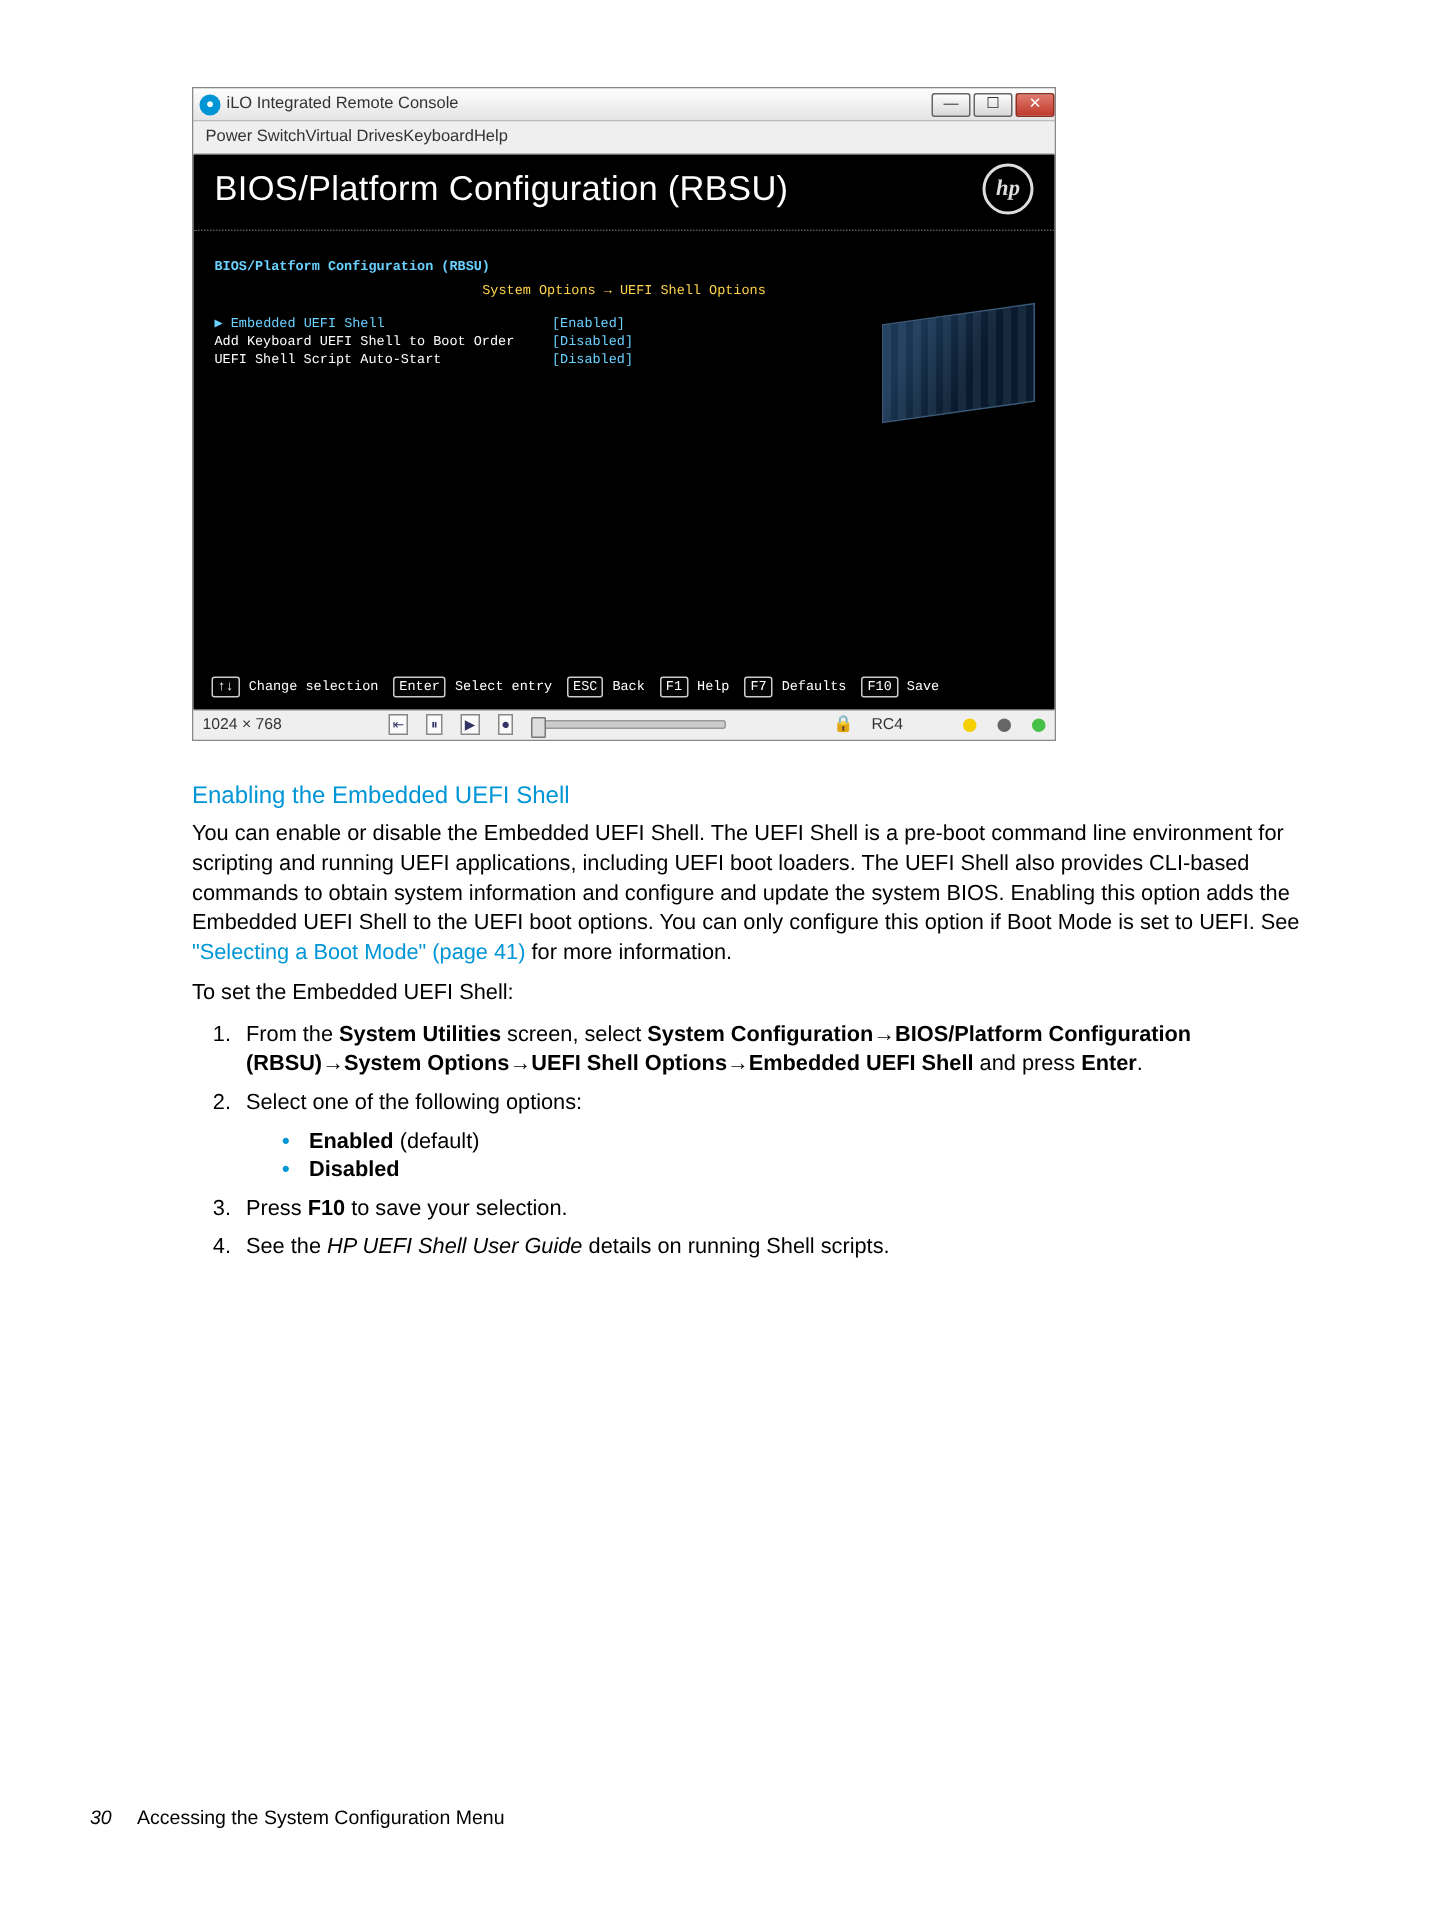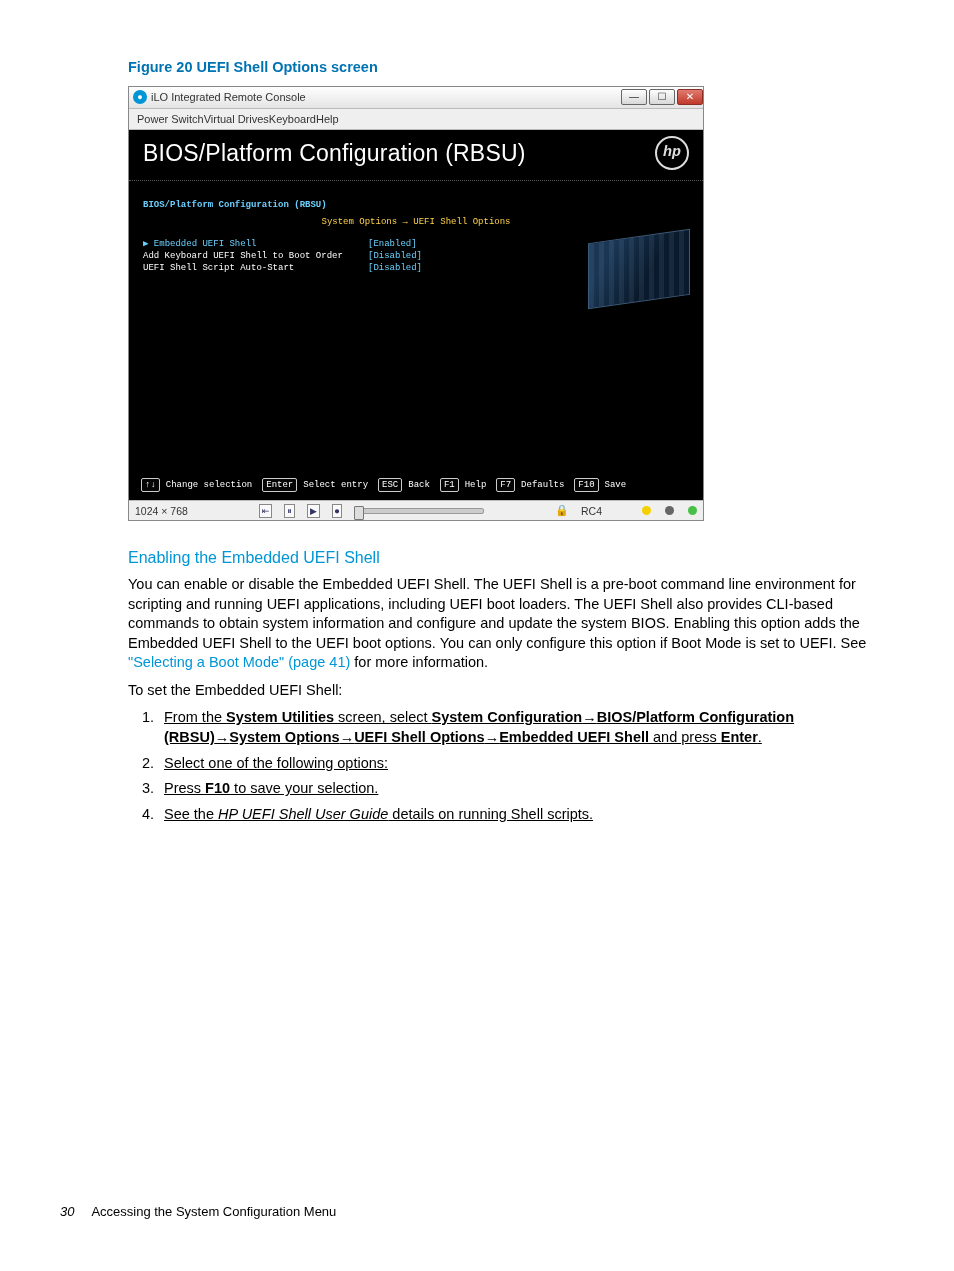--- a/index.html
+++ b/index.html
@@ -88,21 +88,21 @@
     font-size: 23px;
     font-family: "Arial Narrow", Arial, sans-serif;
     letter-spacing: 0.2px;
   }
   .hp-logo {
     width: 34px; height: 34px;
     border: 2px solid #ddd;
     border-radius: 50%;
     display:flex;align-items:center;justify-content:center;
     color:#ddd;font-style:italic;font-weight:bold;font-size:15px;
-    font-family: Liberation Mono, monospace;
+    font-family: Liberation Serif, serif;
   }
   .bios-body {
     padding: 18px 14px 0 14px;
     font-family: "Courier New", monospace;
     font-size: 9px;
     line-height: 1.35;
     position: relative;
   }
   .crumb1 { color: #6ad1ff; font-weight: bold; }
   .crumb2 { color: #ffd24a; margin-top: 4px; text-align: center; }
@@ -173,36 +173,35 @@
   .lock{color:#c79a2a;font-size:11px;}
 
   
   .h2 {
     color: #0096d6;
     font-size: 16px;
     margin: 0 0 6px 0;
   }
   .para { margin: 0 0 8px 0; }
   a.link { color: #0096d6; text-decoration: none; }
-  ol.steps { margin: 4px 0 0 0; padding-left: 30px; text-decoration: underline; }
+  ol.steps { margin: 4px 0 0 0; padding-left: 30px; }
   ol.steps > li { margin-bottom: 6px; padding-left: 6px;}
   ul.bullets { list-style: none; padding-left: 24px; margin: 6px 0; }
   ul.bullets li::before { content:"•"; color:#0096d6; display:inline-block; width: 18px; font-weight:bold;}
   .footer {
     position: absolute;
     left: 60px; bottom: 50px;
     font-size: 13px;
   }
   .pn { margin-right: 14px; font-style: italic; }
 </style>
 </head>
 <body>
 
 <div class="page">
-  <div class="fig-caption">Figure 20 UEFI Shell Options screen</div>
 
   <div class="win">
     <div class="titlebar">
       <span class="tb-icon">●</span>
       <span class="tb-text">iLO Integrated Remote Console</span>
       <div class="tb-btns">
         <span class="tb-btn">—</span>
         <span class="tb-btn">☐</span>
         <span class="tb-btn close">✕</span>
       </div>
@@ -279,20 +278,24 @@
   </p>
 
   <p class="para">To set the Embedded UEFI Shell:</p>
 
   <ol class="steps">
     <li>
       <span>From the </span><b>System Utilities</b><span> screen, select </span><b>System Configuration</b>→<b>BIOS/Platform Configuration (RBSU)</b>→<b>System Options</b>→<b>UEFI Shell Options</b>→<b>Embedded UEFI Shell</b><span> and press </span><b>Enter</b>.
     </li>
     <li>
       <span>Select one of the following options:</span>
+      <ul class="bullets">
+        <li><b>Enabled</b><span> (default)</span></li>
+        <li><b>Disabled</b></li>
+      </ul>
     </li>
     <li>
       <span>Press </span><b>F10</b><span> to save your selection.</span>
     </li>
     <li>
       <span>See the </span><i>HP UEFI Shell User Guide</i><span> details on running Shell scripts.</span>
     </li>
   </ol>
 </div>
 

